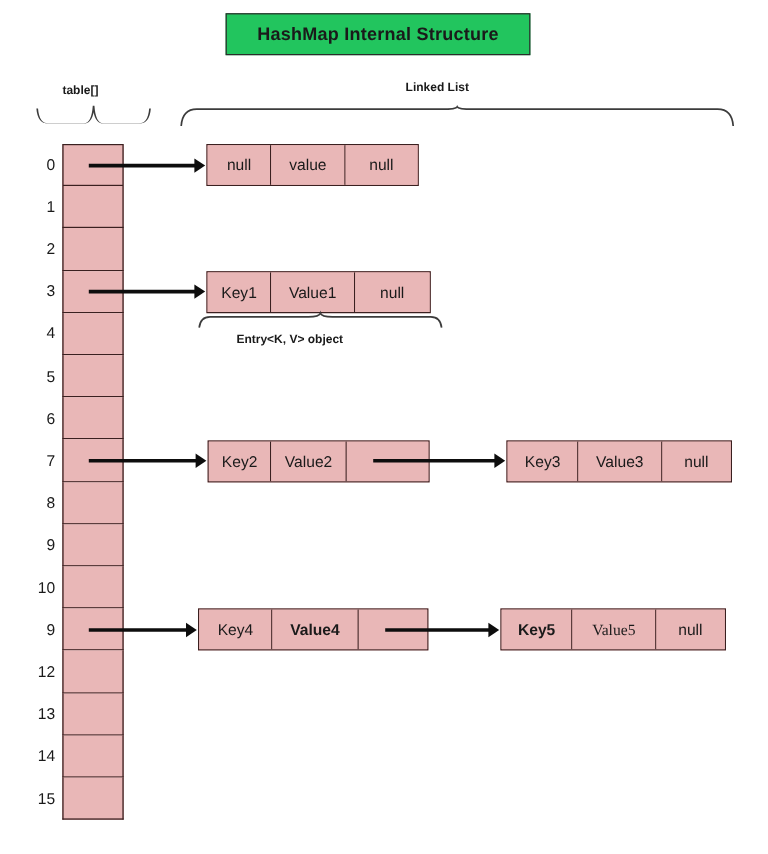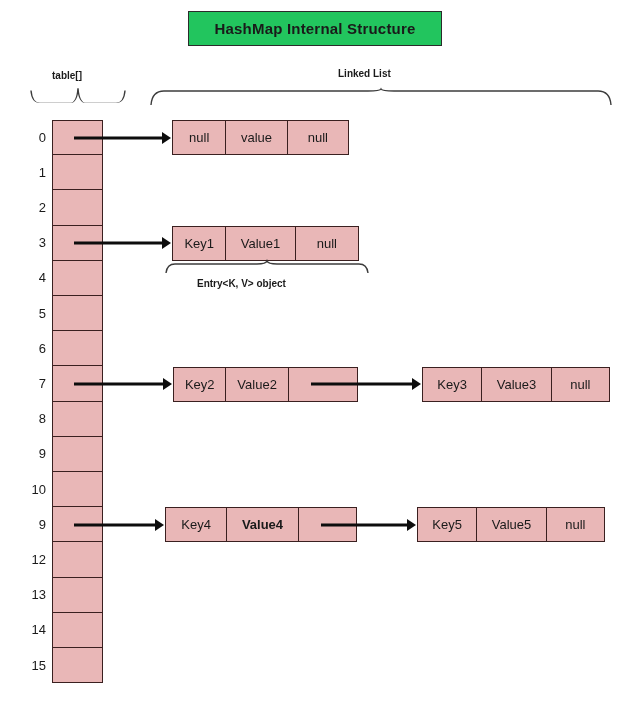--- a/index.html
+++ b/index.html
@@ -202,22 +202,22 @@
       <div class="node-cell" style="width: 60px;">Key3</div>
       <div class="node-cell" style="width: 70px;">Value3</div>
       <div class="node-cell" style="width: 58px;">null</div>
     </div>
     <div class="node" style="left: 165px; top: 507.3px; width: 192px;">
       <div class="node-cell" style="width: 62px;">Key4</div>
       <div class="node-cell" style="width: 72px; font-weight: bold;">Value4</div>
       <div class="node-cell ptr-cell" style="width: 58px;"></div>
     </div>
     <div class="node" style="left: 417px; top: 507.3px; width: 188px;">
-      <div class="node-cell" style="width: 60px;">Key5</div>
-      <div class="node-cell" style="width: 70px;">Value5</div>
+      <div class="node-cell" style="width: 60px; font-weight: bold;">Key5</div>
+      <div class="node-cell" style="width: 70px; font-family: Liberation Serif, serif;">Value5</div>
       <div class="node-cell" style="width: 58px;">null</div>
     </div>
   </div>
 
 <div id="connectors-layer">
     <svg class="connector" width="109" height="20" style="left: 74px; top: 127.6px;">
       <line class="conn-line" x1="0" y1="10" x2="90" y2="10"></line>
       <polygon class="arrow-head" points="88,4 97,10 88,16"></polygon>
     </svg>
     <svg class="connector" width="109" height="20" style="left: 74px; top: 233.2px;">

